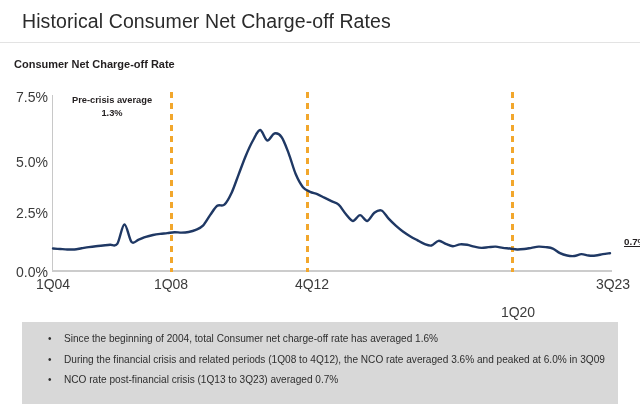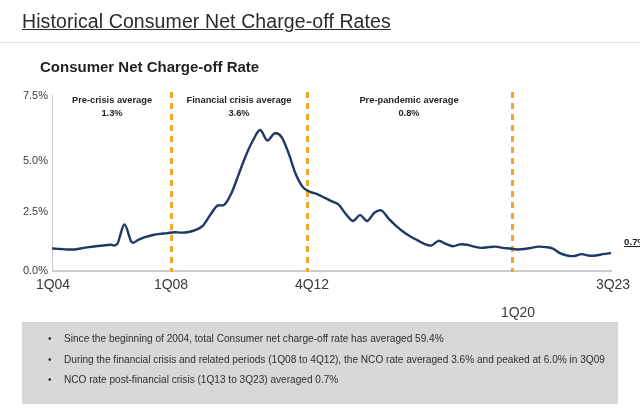--- a/index.html
+++ b/index.html
@@ -17,51 +17,50 @@
   }
   #page-title {
     position: absolute;
     left: 22px;
     top: 10px;
     font-size: 19.5px;
     font-weight: 400;
     color: #2b2b2b;
     letter-spacing: 0.1px;
     white-space: nowrap;
-    text-decoration: underline;
   }
   #title-rule {
     position: absolute;
     left: 0px;
     top: 42px;
     width: 640px;
     height: 1px;
     background: #e3e3e3;
   }
   #chart-subtitle {
     position: absolute;
-    left: 40px;
+    left: 14px;
     top: 58px;
-    font-size: 15px;
+    font-size: 11px;
     font-weight: bold;
     color: #231f20;
     white-space: nowrap;
   }
 
   
   #chart-area {
     position: absolute;
     left: 0px;
     top: 0px;
     width: 640px;
     height: 300px;
   }
   .y-tick-label {
     position: absolute;
-    font-size: 11px;
+    font-size: 14px;
     color: #3b3b3b;
     text-align: right;
     width: 34px;
     white-space: nowrap;
   }
   .x-tick-label {
     position: absolute;
     font-size: 14px;
     color: #3b3b3b;
     white-space: nowrap;
@@ -176,41 +175,33 @@
   <div class="x-tick-label" style="left:590px; top:276px;">3Q23</div>
 
   <div class="vline" style="left:170px;"></div>
   <div class="vline" style="left:306px;"></div>
   <div class="vline" style="left:511px;"></div>
 
   <div class="annot" style="left:62px; top:94px; width:100px;">
     <span>Pre-crisis average</span>
     <span class="annot-val">1.3%</span>
   </div>
-  <div class="annot" style="left:180px; top:94px; width:118px;">
-    <span>Financial crisis average</span>
-    <span class="annot-val">3.6%</span>
-  </div>
-  <div class="annot" style="left:350px; top:94px; width:118px;">
-    <span>Pre-pandemic average</span>
-    <span class="annot-val">0.8%</span>
-  </div>
 
   <div id="end-value-label" style="left:624px; top:236px;text-decoration:underline;">0.7%</div>
 
   <svg id="series-svg" viewBox="0 0 640 300" preserveAspectRatio="none">
     <path id="series-path" fill="none" stroke="#1f3864" stroke-width="2.4" stroke-linejoin="round" stroke-linecap="round" d="M 53.00 248.53 C 54.19 248.61, 57.76 248.84, 60.14 249.00 C 62.52 249.16, 64.90 249.39, 67.28 249.47 C 69.66 249.54, 72.04 249.66, 74.42 249.47 C 76.80 249.27, 79.18 248.69, 81.56 248.30 C 83.94 247.91, 86.32 247.48, 88.71 247.13 C 91.09 246.78, 93.47 246.47, 95.85 246.20 C 98.23 245.93, 100.61 245.73, 102.99 245.50 C 105.37 245.27, 107.75 245.07, 110.13 244.80 C 112.51 244.53, 114.89 247.25, 117.27 243.87 C 119.65 240.48, 122.03 224.81, 124.41 224.50 C 126.79 224.19, 129.17 239.47, 131.55 242.00 C 133.93 244.53, 136.31 240.52, 138.69 239.67 C 141.07 238.81, 143.45 237.64, 145.83 236.87 C 148.21 236.09, 150.59 235.51, 152.97 235.00 C 155.35 234.49, 157.74 234.14, 160.12 233.83 C 162.50 233.52, 164.88 233.41, 167.26 233.13 C 169.64 232.86, 172.02 232.28, 174.40 232.20 C 176.78 232.12, 179.16 232.71, 181.54 232.67 C 183.92 232.63, 186.30 232.43, 188.68 231.97 C 191.06 231.50, 193.44 230.92, 195.82 229.87 C 198.20 228.82, 200.58 228.12, 202.96 225.67 C 205.34 223.22, 207.72 218.47, 210.10 215.17 C 212.48 211.86, 214.86 207.58, 217.24 205.83 C 219.62 204.08, 222.00 206.81, 224.38 204.67 C 226.76 202.53, 229.15 198.06, 231.53 193.00 C 233.91 187.94, 236.29 180.56, 238.67 174.33 C 241.05 168.11, 243.43 161.31, 245.81 155.67 C 248.19 150.03, 250.57 144.78, 252.95 140.50 C 255.33 136.22, 257.71 130.00, 260.09 130.00 C 262.47 130.00, 264.85 139.92, 267.23 140.50 C 269.61 141.08, 271.99 134.08, 274.37 133.50 C 276.75 132.92, 279.13 133.69, 281.51 137.00 C 283.89 140.31, 286.27 147.11, 288.65 153.33 C 291.03 159.56, 293.41 168.69, 295.79 174.33 C 298.18 179.97, 300.56 184.25, 302.94 187.17 C 305.32 190.08, 307.70 190.67, 310.08 191.83 C 312.46 193.00, 314.84 193.19, 317.22 194.17 C 319.60 195.14, 321.98 196.50, 324.36 197.67 C 326.74 198.83, 329.12 200.00, 331.50 201.17 C 333.88 202.33, 336.26 202.53, 338.64 204.67 C 341.02 206.81, 343.40 211.28, 345.78 214.00 C 348.16 216.72, 350.54 220.81, 352.92 221.00 C 355.30 221.19, 357.68 215.17, 360.06 215.17 C 362.44 215.17, 364.82 221.39, 367.21 221.00 C 369.59 220.61, 371.97 214.58, 374.35 212.83 C 376.73 211.08, 379.11 209.53, 381.49 210.50 C 383.87 211.47, 386.25 216.14, 388.63 218.67 C 391.01 221.19, 393.39 223.53, 395.77 225.67 C 398.15 227.81, 400.53 229.75, 402.91 231.50 C 405.29 233.25, 407.67 234.73, 410.05 236.17 C 412.43 237.61, 414.81 238.85, 417.19 240.13 C 419.57 241.42, 421.95 242.97, 424.33 243.87 C 426.71 244.76, 429.09 246.01, 431.47 245.50 C 433.85 244.99, 436.24 241.11, 438.62 240.83 C 441.00 240.56, 443.38 242.97, 445.76 243.87 C 448.14 244.76, 450.52 246.12, 452.90 246.20 C 455.28 246.28, 457.66 244.57, 460.04 244.33 C 462.42 244.10, 464.80 244.41, 467.18 244.80 C 469.56 245.19, 471.94 246.16, 474.32 246.67 C 476.70 247.17, 479.08 247.76, 481.46 247.83 C 483.84 247.91, 486.22 247.33, 488.60 247.13 C 490.98 246.94, 493.36 246.55, 495.74 246.67 C 498.12 246.78, 500.50 247.52, 502.88 247.83 C 505.26 248.14, 507.65 248.26, 510.03 248.53 C 512.41 248.81, 514.79 249.39, 517.17 249.47 C 519.55 249.54, 521.93 249.27, 524.31 249.00 C 526.69 248.73, 529.07 248.22, 531.45 247.83 C 533.83 247.44, 536.21 246.78, 538.59 246.67 C 540.97 246.55, 543.35 246.82, 545.73 247.13 C 548.11 247.44, 550.49 247.52, 552.87 248.53 C 555.25 249.54, 557.63 252.03, 560.01 253.20 C 562.39 254.37, 564.77 255.07, 567.15 255.53 C 569.53 256.00, 571.91 256.23, 574.29 256.00 C 576.68 255.77, 579.06 254.21, 581.44 254.13 C 583.82 254.06, 586.20 255.30, 588.58 255.53 C 590.96 255.77, 593.34 255.77, 595.72 255.53 C 598.10 255.30, 600.48 254.52, 602.86 254.13 C 605.24 253.74, 608.81 253.36, 610.00 253.20"></path>
   </svg>
 </div>
 
 <div id="notes-panel">
   <ul id="notes-list">
     <li class="note-item">
       <span class="note-bullet">•</span>
-      <span>Since the beginning of 2004, total Consumer net charge-off rate has averaged 59.4%</span>
+      <span>Since the beginning of 2004, total Consumer net charge-off rate has averaged 1.6%</span>
     </li>
     <li class="note-item">
       <span class="note-bullet">•</span>
       <span>During the financial crisis and related periods (1Q08 to 4Q12), the NCO rate averaged 3.6% and peaked at 6.0% in 3Q09</span>
     </li>
     <li class="note-item">
       <span class="note-bullet">•</span>
       <span>NCO rate post-financial crisis (1Q13 to 3Q23) averaged 0.7%</span>
     </li>
   </ul>

